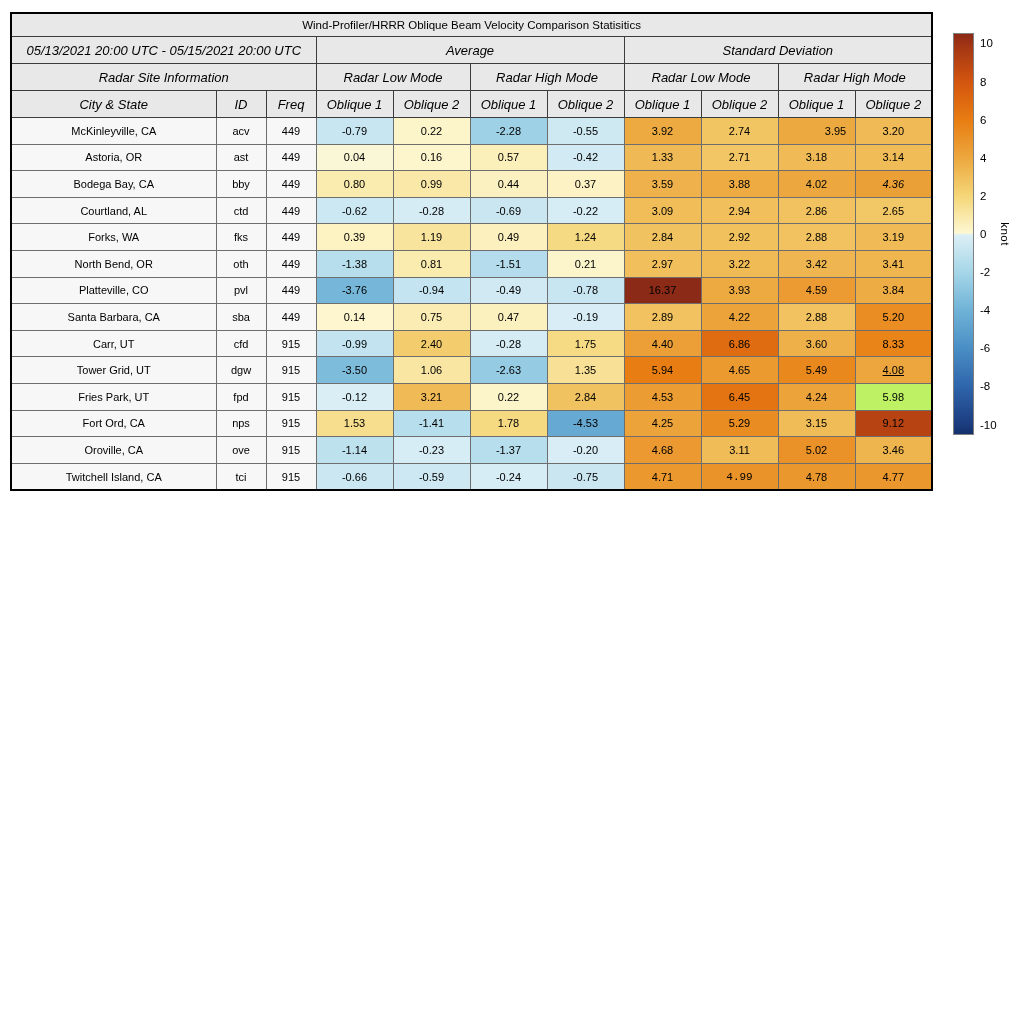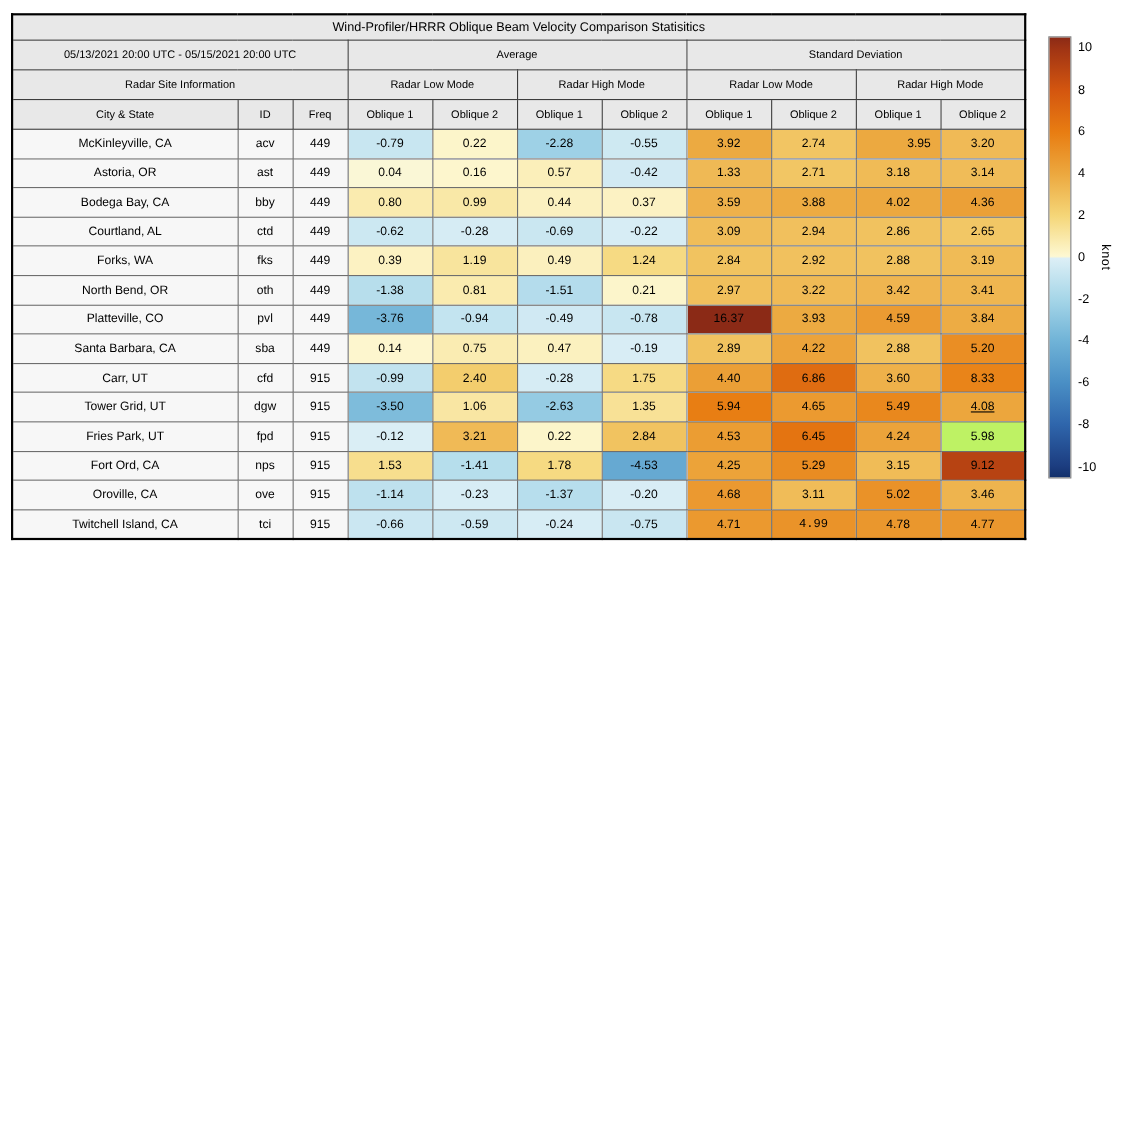--- a/index.html
+++ b/index.html
@@ -13,21 +13,21 @@
     position:absolute;left:10px;top:12px;width:921px;
     border-collapse:collapse;table-layout:fixed;
     border:2px solid #000;font-size:11px;
   }
   .stats th,.stats td{
     border:1px solid #6e6e6e;text-align:center;vertical-align:middle;
     font-weight:normal;padding:0 2px;white-space:nowrap;overflow:hidden;
   }
   .stats thead th{background:#e8e8e8;border-color:#3c3c3c;}
   .stats .title-row th{height:22px;font-size:11.5px;}
-  .stats .h2 th,.stats .h3 th,.stats .h4 th{height:26px;font-size:10px;}
+  .stats .h2 th,.stats .h3 th,.stats .h4 th{height:26px;font-size:13px;font-style:italic;}
   .stats tbody td{height:25.6px;font-size:11px;}
   .stats tbody td.site{background:#f7f7f7;}
   .stats tbody td.heat{color:#000;}
 
   .cbar{
     position:absolute;left:953px;top:33px;width:21px;height:402px;
     border:1px solid #808080;box-sizing:border-box;
   }
   .cbar-tick{
     position:absolute;left:980px;font-size:11.5px;line-height:12px;
@@ -117,21 +117,21 @@
           <td class="site">Bodega Bay, CA</td>
           <td class="site">bby</td>
           <td class="site">449</td>
           <td class="heat" style="background: rgb(250, 235, 175);">0.80</td>
           <td class="heat" style="background: rgb(249, 232, 167);">0.99</td>
           <td class="heat" style="background: rgb(251, 241, 192);">0.44</td>
           <td class="heat" style="background: rgb(252, 242, 195);">0.37</td>
           <td class="heat" style="background: rgb(238, 177, 75);">3.59</td>
           <td class="heat" style="background: rgb(237, 171, 66);">3.88</td>
           <td class="heat" style="background: rgb(236, 168, 63);">4.02</td>
-          <td class="heat" style="background: rgb(235, 160, 55);">4.36</td>
+          <td class="heat" style="background: rgb(235, 160, 55); font-style: italic;">4.36</td>
         </tr>
         <tr>
           <td class="site">Courtland, AL</td>
           <td class="site">ctd</td>
           <td class="site">449</td>
           <td class="heat" style="background: rgb(204, 232, 242);">-0.62</td>
           <td class="heat" style="background: rgb(214, 236, 244);">-0.28</td>
           <td class="heat" style="background: rgb(202, 231, 241);">-0.69</td>
           <td class="heat" style="background: rgb(215, 237, 245);">-0.22</td>
           <td class="heat" style="background: rgb(240, 189, 89);">3.09</td>

